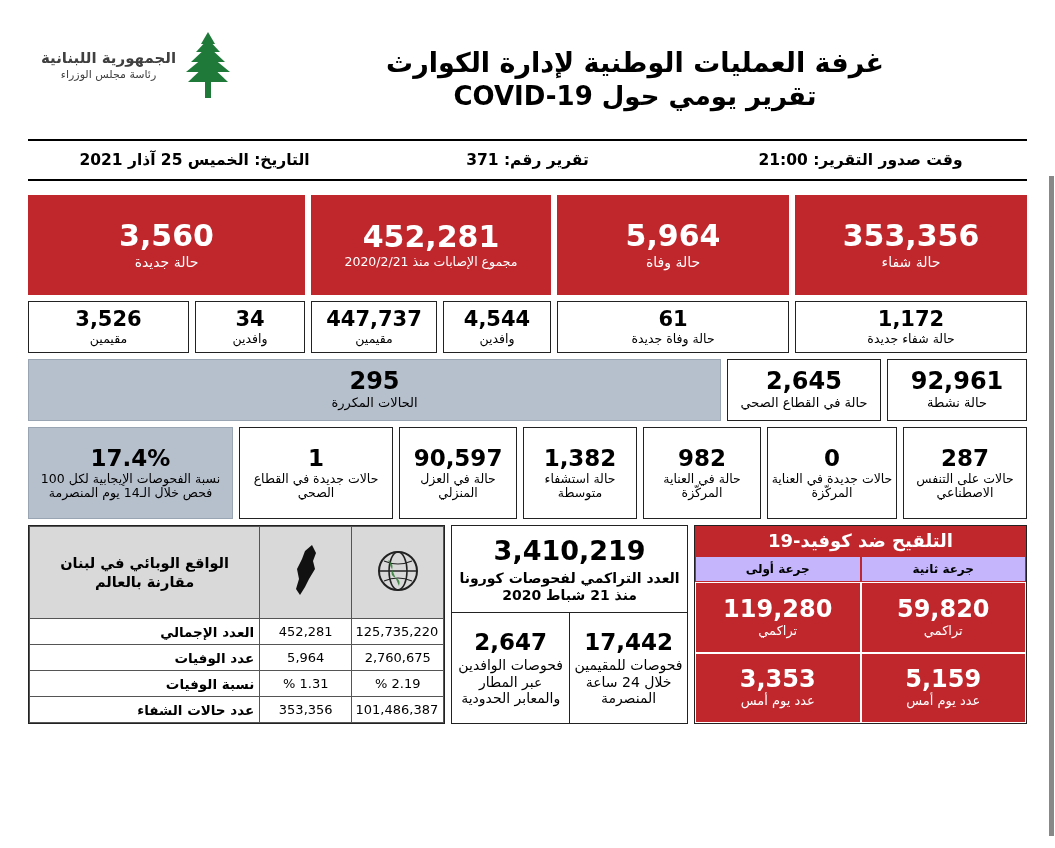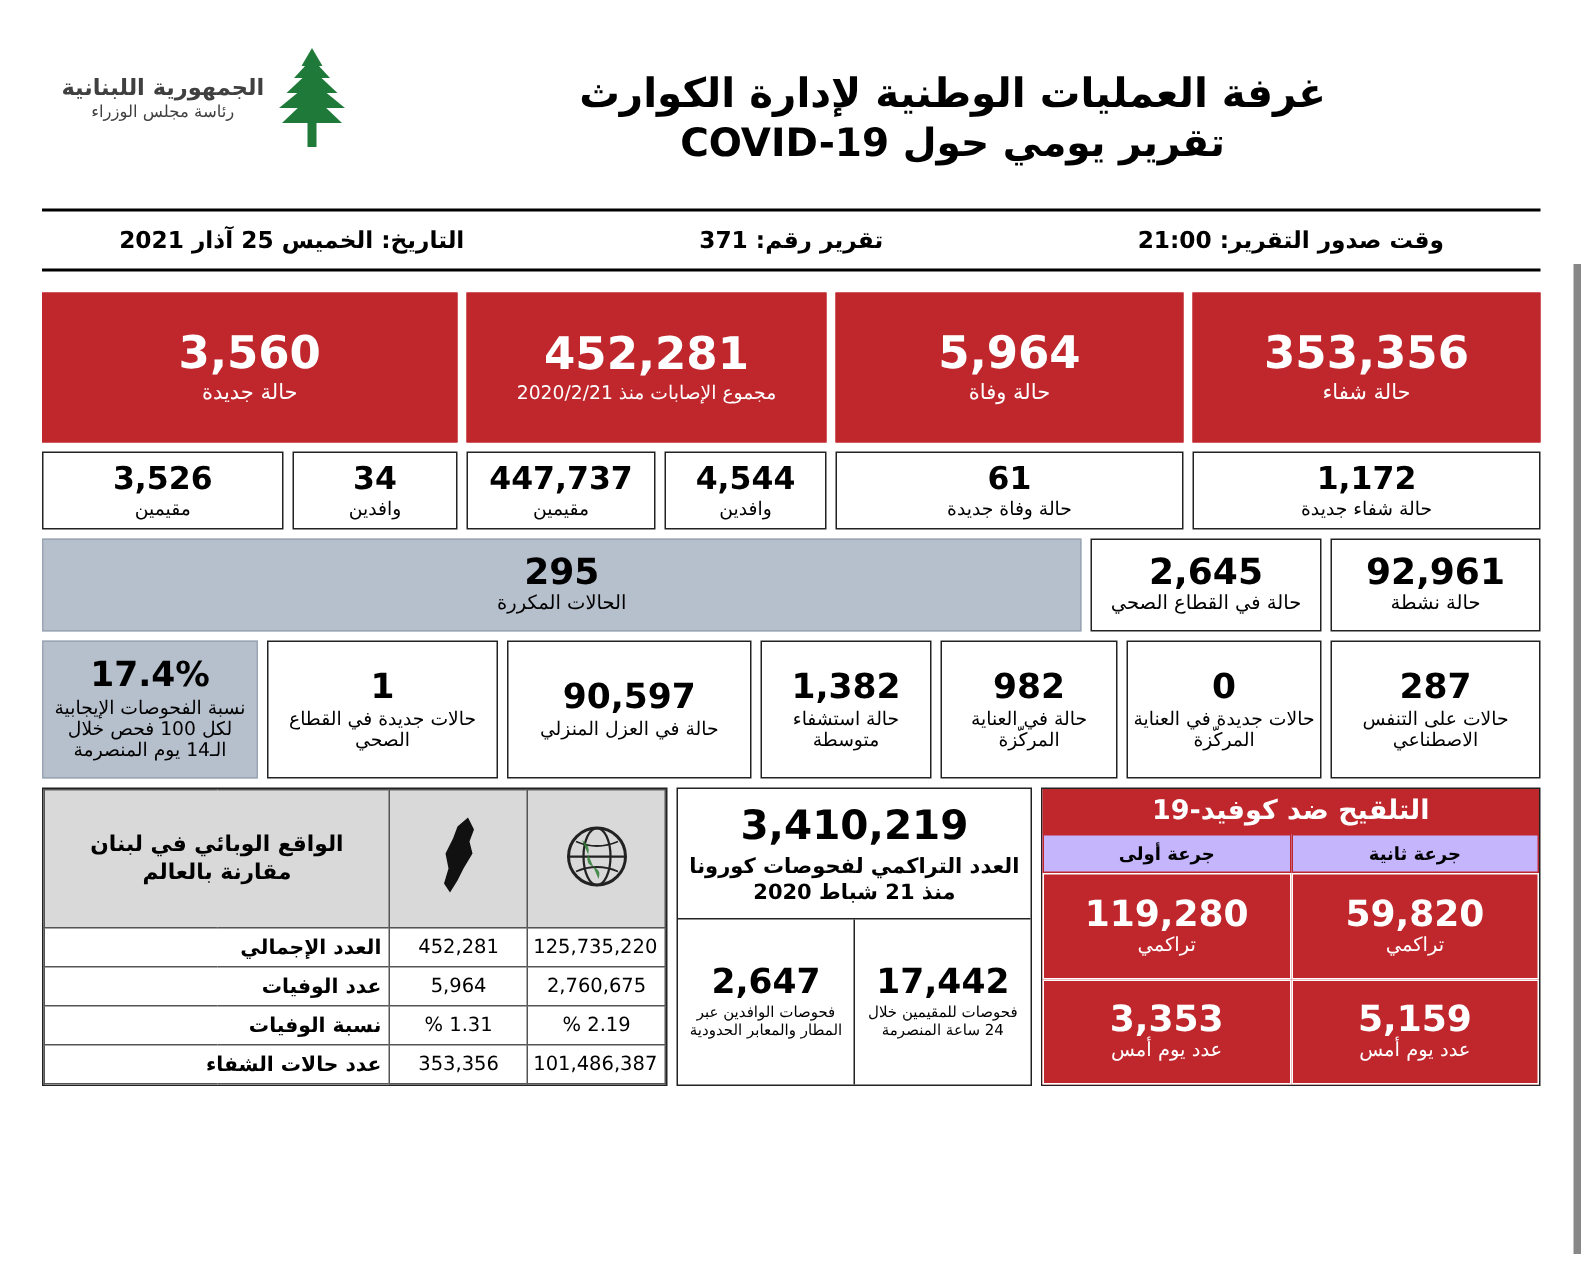--- a/index.html
+++ b/index.html
@@ -232,21 +232,21 @@
     display: flex;
     flex-direction: column;
     align-items: center;
     justify-content: center;
     text-align: center;
     padding: 3px;
     box-sizing: border-box;
   }
   .cum-bottom > div + div { border-right: 1.5px solid #222; }
   .cum-bottom .num { font-size: 23px; font-weight: bold; }
-  .cum-bottom .lbl { font-size: 10px; line-height: 1.2; margin-top: 2px; }
+  .cum-bottom .lbl { font-size: 14px; line-height: 1.2; margin-top: 2px; }
 
   
   .vax {
     border: 1.5px solid #222;
     box-sizing: border-box;
     height: 100%;
     display: flex;
     flex-direction: column;
   }
   .vax-title {
@@ -395,37 +395,37 @@
         <div class="num">2,645</div>
         <div class="lbl">حالة في القطاع الصحي</div>
       </div>
       <div class="cell grey" style="flex:1">
         <div class="num">295</div>
         <div class="lbl">الحالات المكررة</div>
       </div>
     </div>
 
     <div class="row r4">
-      <div class="cell white" style="width:140px">
+      <div class="cell white" style="width:124px">
         <div class="num">287</div>
         <div class="lbl">حالات على التنفس الاصطناعي</div>
       </div>
       <div class="cell white" style="width:130px">
         <div class="num">0</div>
         <div class="lbl">حالات جديدة في العناية المركّزة</div>
       </div>
       <div class="cell white" style="width:118px">
         <div class="num">982</div>
         <div class="lbl">حالة في العناية المركّزة</div>
       </div>
       <div class="cell white" style="width:114px">
         <div class="num">1,382</div>
         <div class="lbl">حالة استشفاء متوسطة</div>
       </div>
-      <div class="cell white" style="width:163px">
+      <div class="cell white" style="width:118px">
         <div class="num">90,597</div>
         <div class="lbl">حالة في العزل المنزلي</div>
       </div>
       <div class="cell white" style="width:154px">
         <div class="num">1</div>
         <div class="lbl">حالات جديدة في القطاع الصحي</div>
       </div>
       <div class="cell grey" style="flex:1">
         <div class="num">17.4%</div>
         <div class="lbl">نسبة الفحوصات الإيجابية لكل 100 فحص خلال الـ14 يوم المنصرمة</div>

